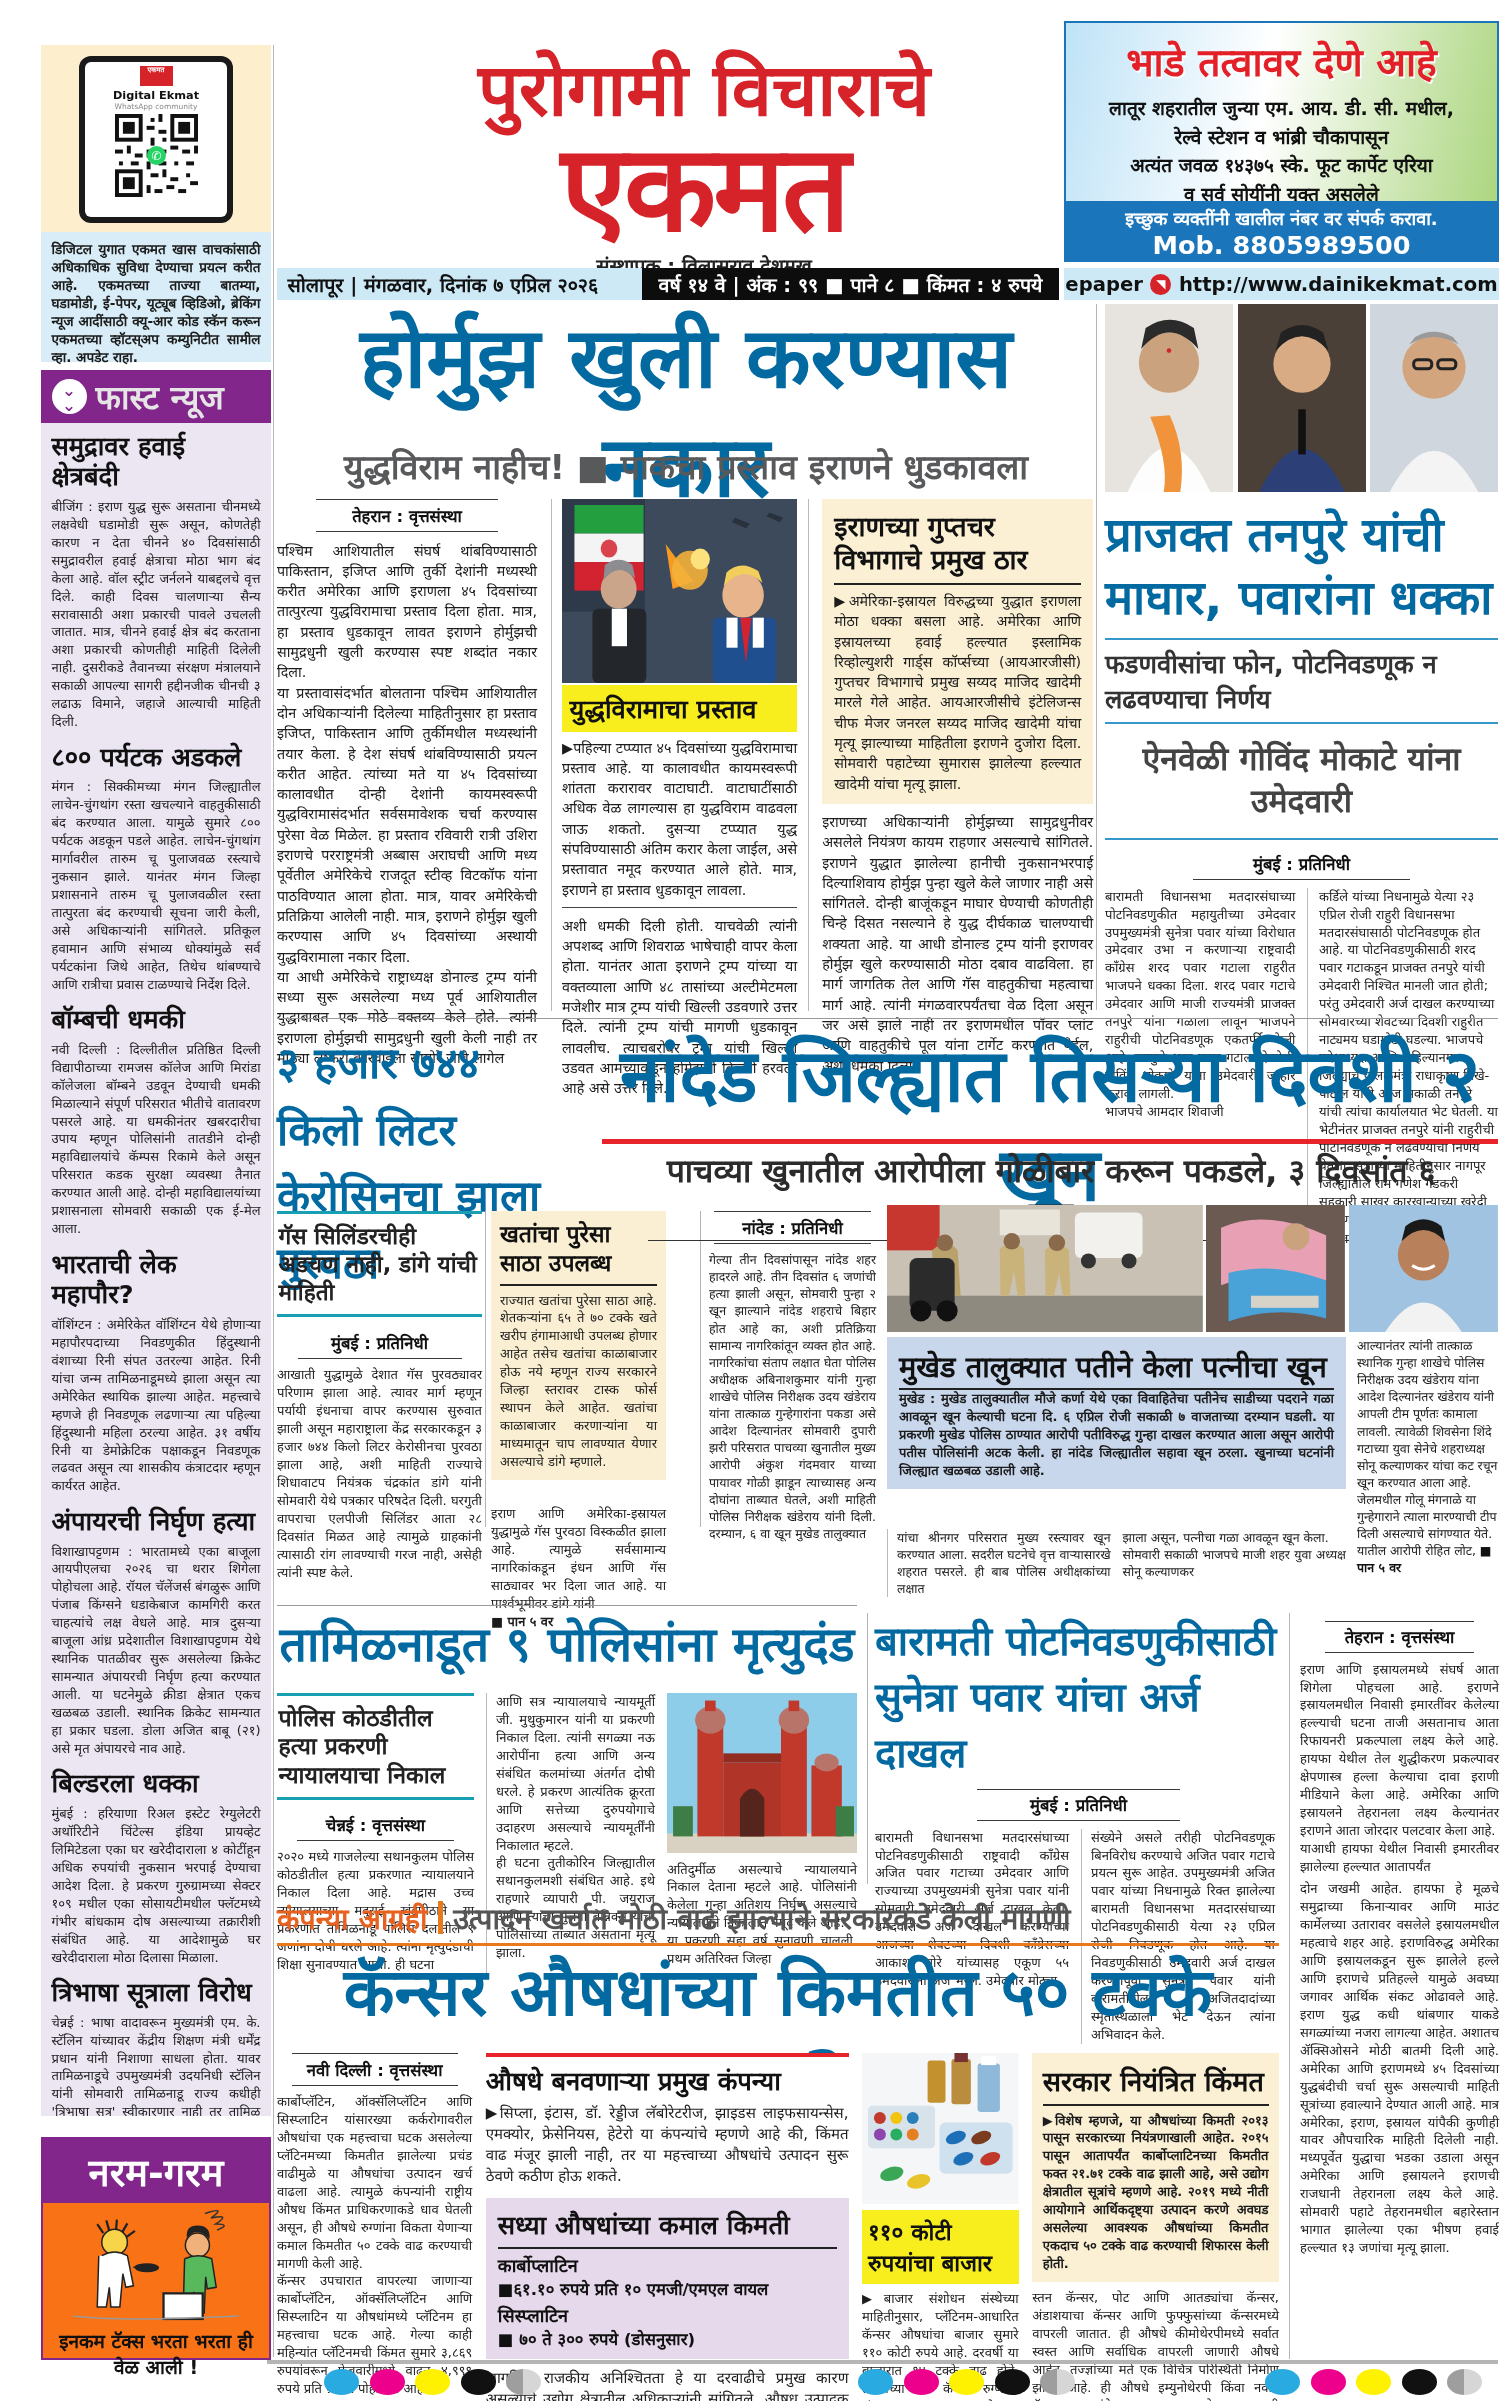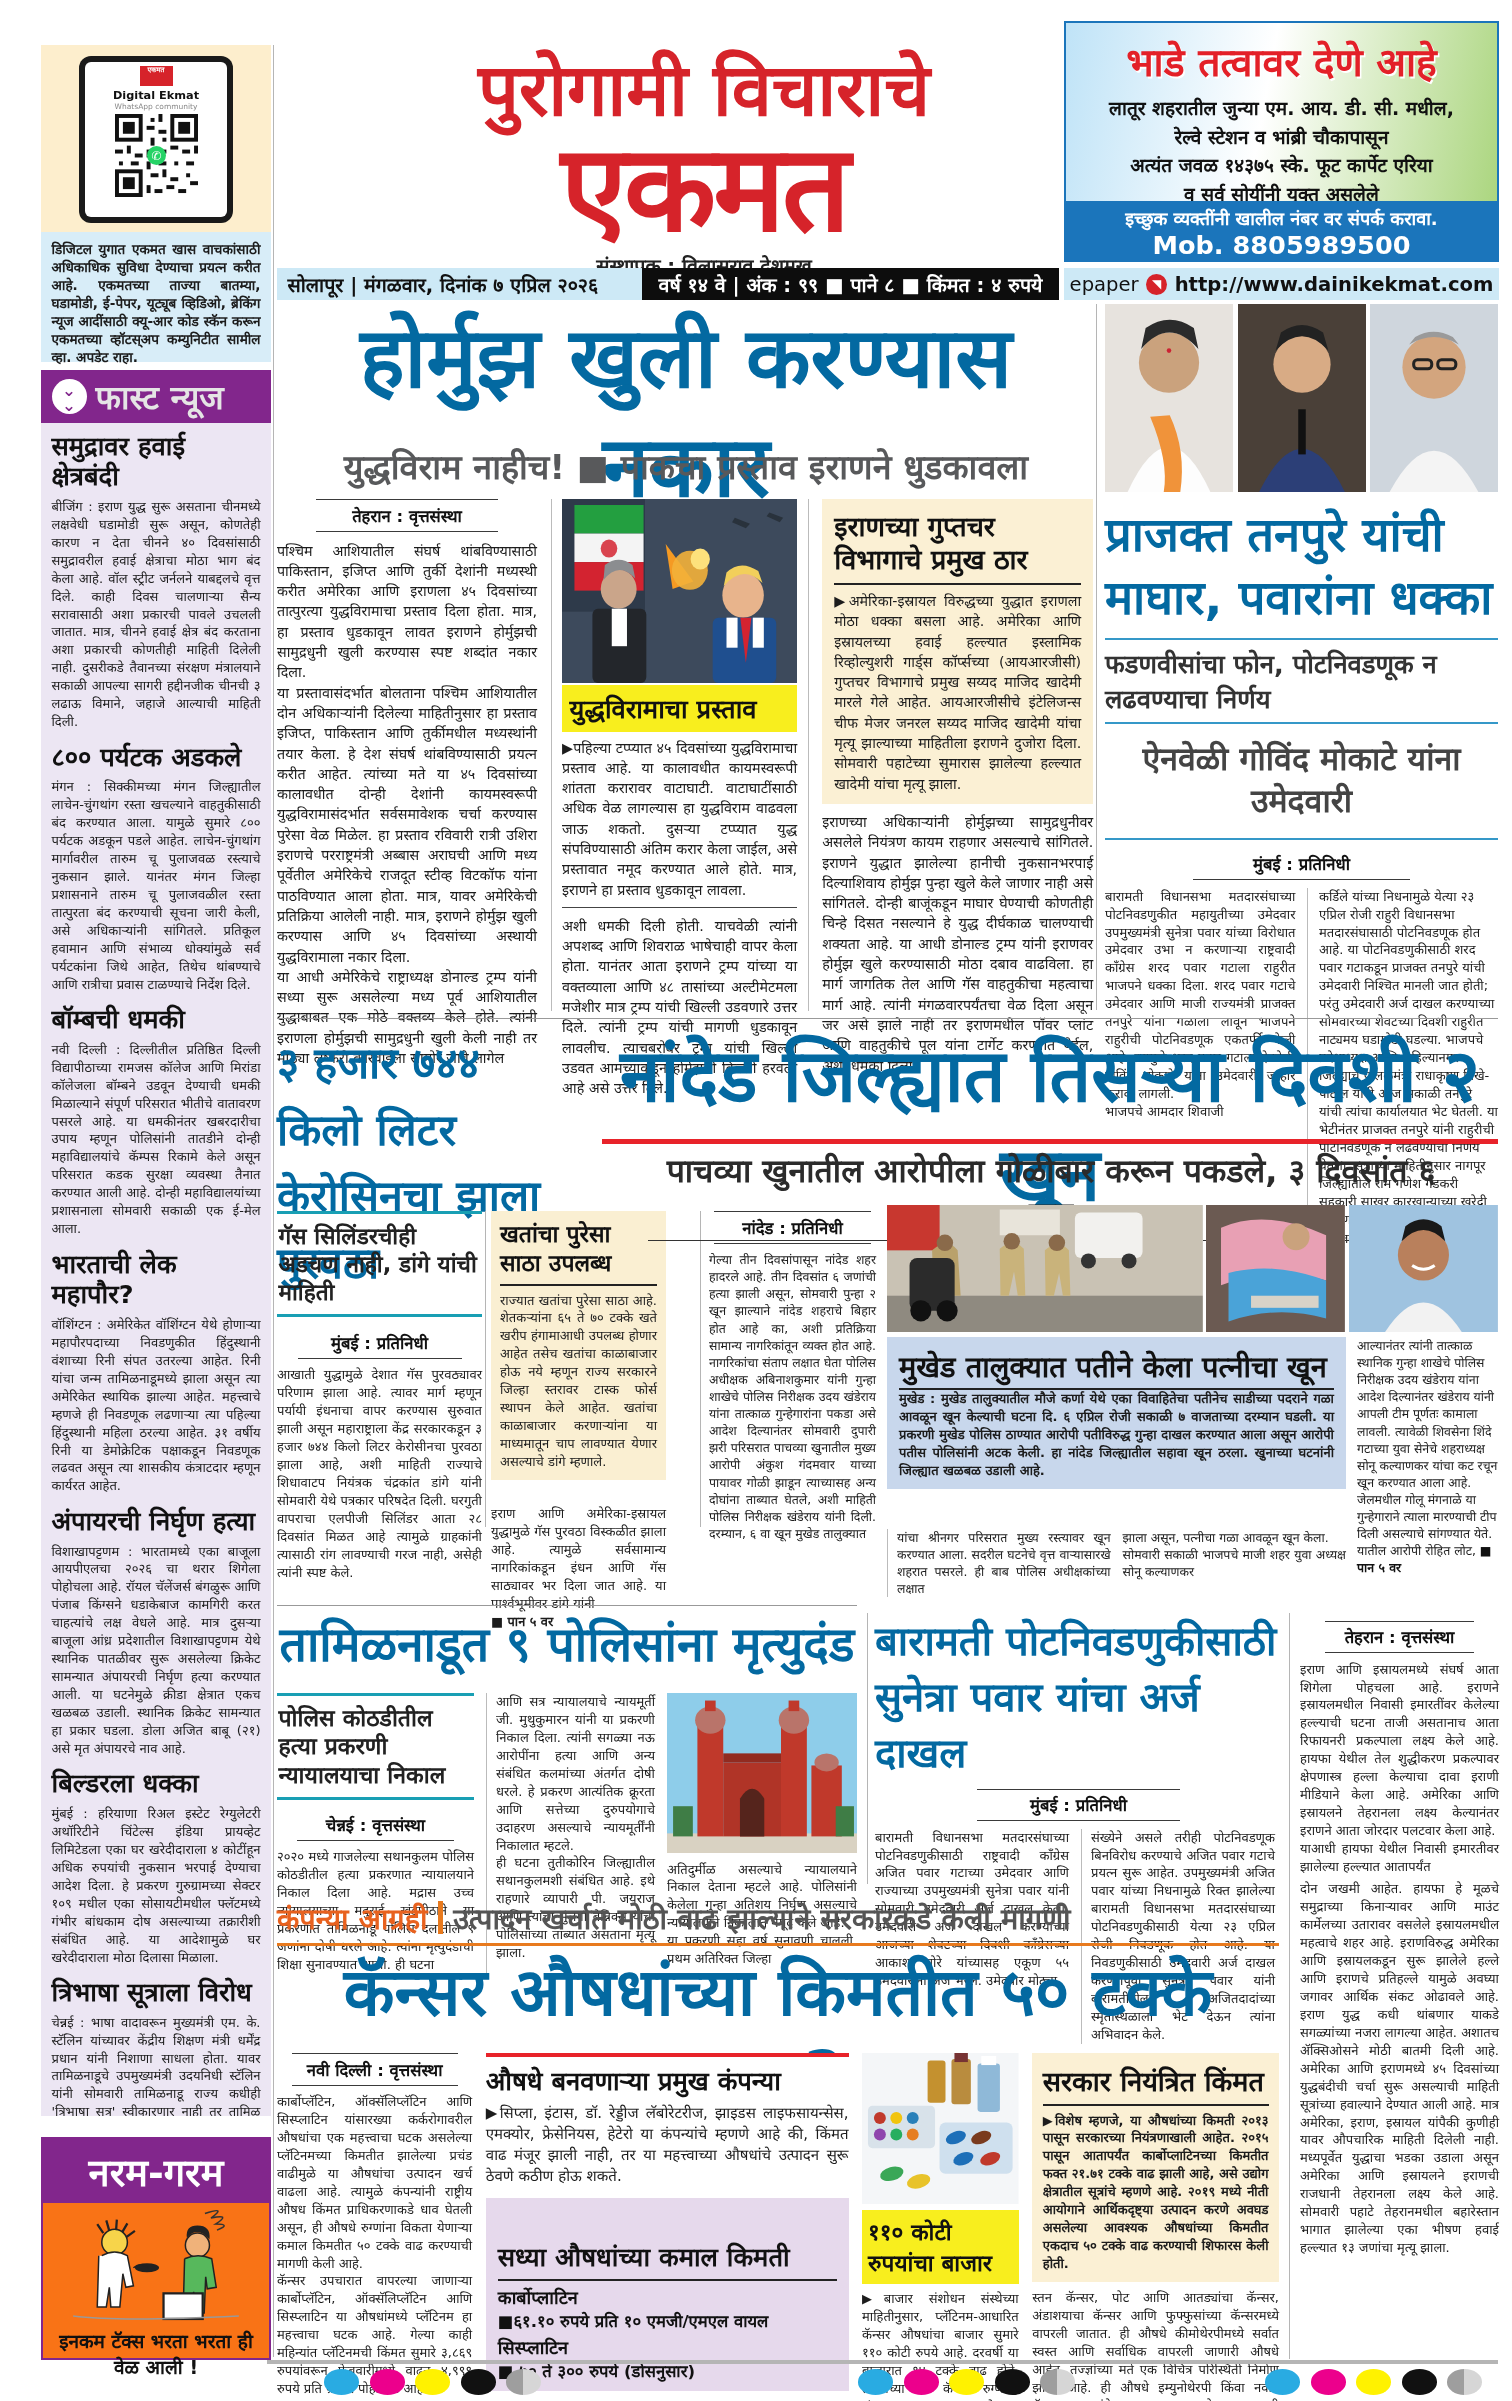--- a/index.html
+++ b/index.html
@@ -97,21 +97,21 @@
 अत्यंत जवळ १४३७५ स्के. फूट कार्पेट एरिया
 व सर्व सोयींनी युक्त असलेले
 गोडावून भाडे तत्त्वावर देणे आहे.</div>
     <div style="position:absolute; left:0; bottom:0; width:100%; height:59px; background:#1b75bb; color:#fff; text-align:center; padding-top:4.5px;">
       <div style="font-size:18px; font-weight:bold;">इच्छुक व्यक्तींनी खालील नंबर वर संपर्क करावा.</div>
       <div style="font-size:25.6px; font-weight:900;">Mob. 8805989500</div>
     </div>
   </div>
 
   <div class="abs" style="left:1064px; top:268px; width:435px; height:32px; background:#cde9f6; display:flex; align-items:center; justify-content:center; gap:7.5px;">
-    <span style="font-size:19.6px; font-weight:normal; color:#111;">epaper</span>
+    <span style="font-size:19.6px; font-weight:bold; color:#111;">epaper</span>
     <span style="width:21px; height:21px; background:#d6232a; border-radius:50%; display:inline-block; color:#fff; text-align:center; line-height:21px; font-size:12px;">◥</span>
     <span style="font-size:19.6px; font-weight:bold; color:#111;">http://www.dainikekmat.com</span>
   </div>
 
   <div class="abs" style="left:277px; top:268px; width:782px; height:32px; background:#cde9f6; display:flex; align-items:center;">
     <div style="font-size:19.6px; font-weight:bold; padding-left:10.5px; color:#111;">सोलापूर | मंगळवार, दिनांक ७ एप्रिल २०२६</div>
     <div style="margin-left:auto; background:#0d0d0d; color:#fff; height:32px; display:flex; align-items:center; padding:0 16.6px; font-size:19.6px; font-weight:bold;">वर्ष १४ वे | अंक : ९९ ■ पाने ८ ■ किंमत : ४ रुपये</div>
   </div>
 
   <div class="abs" style="left:277px; top:304px; width:818px; text-align:center;">
@@ -437,21 +437,21 @@
       <div class="dateline" style="width:85%; margin:0 auto 7.5px;">नवी दिल्ली : वृत्तसंस्था</div>
       <div class="body-sm">कार्बोप्लॅटिन, ऑक्सॅलिप्लॅटिन आणि सिस्प्लाटिन यांसारख्या कर्करोगावरील औषधांचा एक महत्त्वाचा घटक असलेल्या प्लॅटिनमच्या किमतीत झालेल्या प्रचंड वाढीमुळे या औषधांचा उत्पादन खर्च वाढला आहे. त्यामुळे कंपन्यांनी राष्ट्रीय औषध किंमत प्राधिकरणाकडे धाव घेतली असून, ही औषधे रुग्णांना विकता येणाऱ्या कमाल किमतीत ५० टक्के वाढ करण्याची मागणी केली आहे.
 कॅन्सर उपचारात वापरल्या जाणाऱ्या कार्बोप्लॅटिन, ऑक्सॅलिप्लॅटिन आणि सिस्प्लाटिन या औषधांमध्ये प्लॅटिनम हा महत्त्वाचा घटक आहे. गेल्या काही महिन्यांत प्लॅटिनमची किंमत सुमारे ३,८६९ रुपयांवरून फेब्रुवारीमध्ये वाढून ४,९९९ रुपये प्रति ग्रॅमवर पोहोचली आहे.</div>
     </div>
     <div style="width:366px;">
       <div style="border-top:4.5px solid #e8232a; background:#fff; padding:6px 0 0;">
         <div style="font-size:25.6px; font-weight:900; margin-bottom:4.5px;">औषधे बनवणाऱ्या प्रमुख कंपन्या</div>
         <div class="body-txt" style="font-size:15px;">▶सिप्ला, इंटास, डॉ. रेड्डीज लॅबोरेटरीज, झाइडस लाइफसायन्सेस, एमक्योर, फ्रेसेनियस, हेटेरो या कंपन्यांचे म्हणणे आहे की, किंमत वाढ मंजूर झाली नाही, तर या महत्त्वाच्या औषधांचे उत्पादन सुरू ठेवणे कठीण होऊ शकते.</div>
       </div>
       <div style="background:#e6d9ec; margin-top:10.5px; padding:9px 12px;">
-        <div style="font-size:25.6px; font-weight:900; border-bottom:2.3px solid #222; padding-bottom:4.5px;margin-top:32px;">सध्या औषधांच्या कमाल किमती</div>
+        <div style="font-size:25.6px; font-weight:900; border-bottom:2.3px solid #222; padding-bottom:4.5px;">सध्या औषधांच्या कमाल किमती</div>
         <div style="font-size:18px; font-weight:900; margin-top:4.5px;">कार्बोप्लाटिन</div>
         <div style="font-size:16.6px; font-weight:bold;">■६१.१० रुपये प्रति १० एमजी/एमएल वायल</div>
         <div style="font-size:18px; font-weight:900; margin-top:3px;">सिस्प्लाटिन</div>
         <div style="font-size:16.6px; font-weight:bold;">■ ७० ते ३०० रुपये (डोसनुसार)</div>
       </div>
       <div class="body-txt" style="margin-top:9px; font-size:15px;">जागतिक राजकीय अनिश्चितता हे या दरवाढीचे प्रमुख कारण असल्याचे उद्योग क्षेत्रातील अधिकाऱ्यांनी सांगितले. औषध उत्पादक कंपन्यांनी नॅशनल फार्मास्युटिकल प्राईसिंग अथॉरिटीकडे या औषधांच्या कमाल किमतीत ५० टक्के वाढ</div>
     </div>
     <div style="width:158px;">
       <div class="photo" style="width:100%; height:151px; background:#fff;">
         <svg width="100%" height="100%" viewBox="0 0 210 200" preserveAspectRatio="none">

